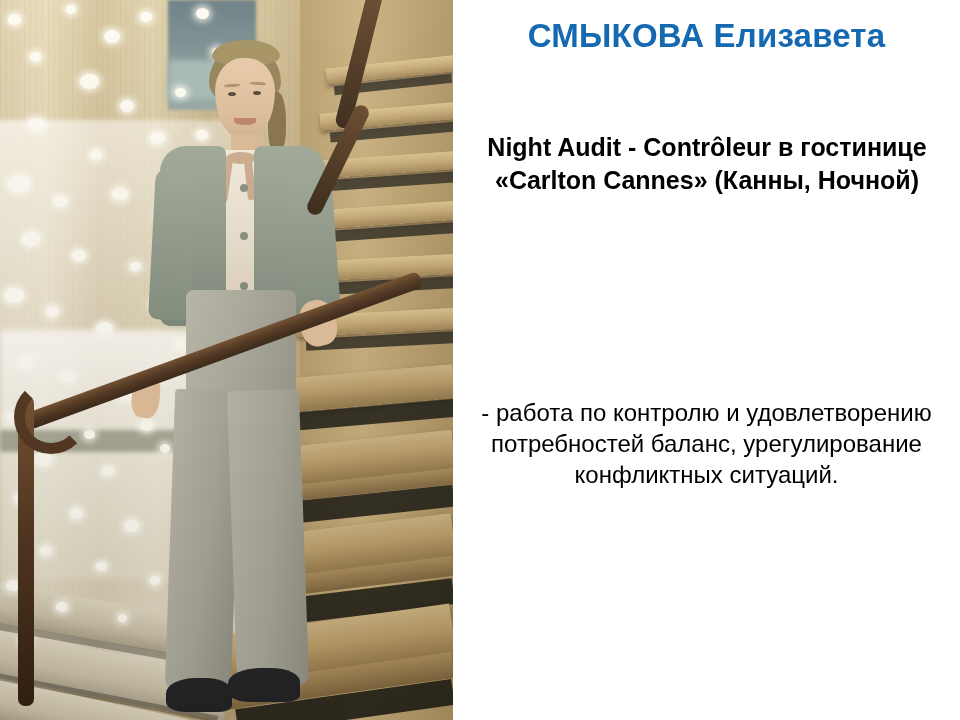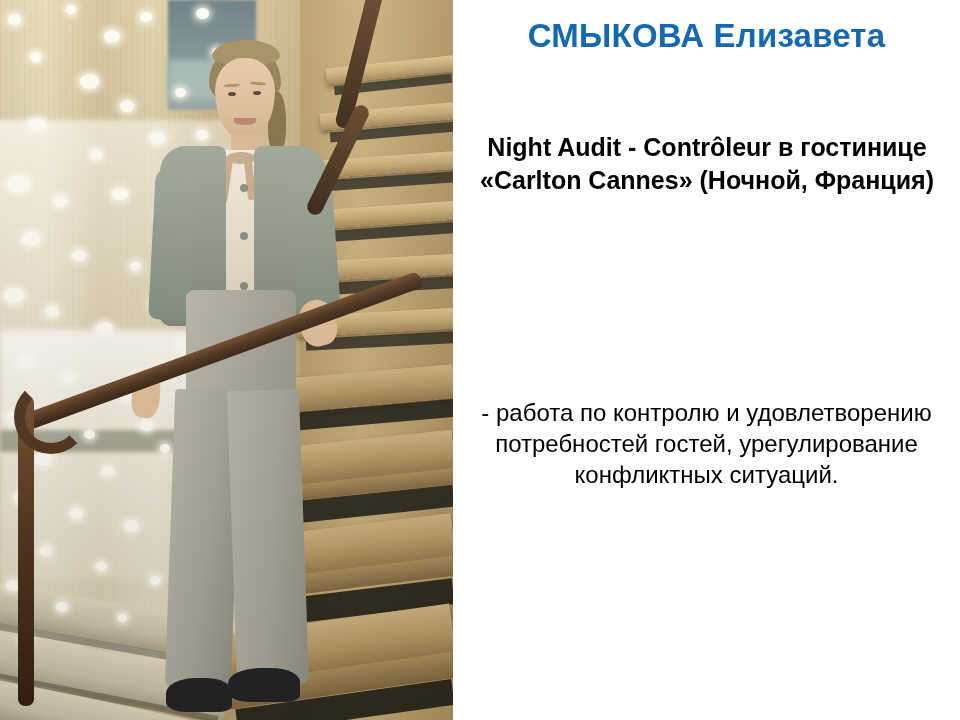--- a/index.html
+++ b/index.html
@@ -426,21 +426,21 @@
     <div class="rail" style="left:26px;top:414px;width:420px;height:17px;transform:rotate(-20deg);transform-origin:left center;"></div>
     <div class="rail" style="left:18px;top:396px;width:16px;height:310px;"></div>
     <div class="rail-curve" style="left:14px;top:380px;width:52px;height:52px;"></div>
 
     <div class="ph-layer photo-tone"></div>
   </div>
 
   <div id="text-col">
     <div id="name-title">СМЫКОВА Елизавета</div>
 
-    <div id="role-heading">Night Audit - Contrôleur  в гостинице «Carlton Cannes» (Ночной, Франция)</div>
+    <div id="role-heading">Night Audit - Contrôleur  в гостинице «Carlton Cannes» (Канны, Ночной)</div>
 
     <div id="duties">
       <div class="gap"></div>
-      <p class="para">- работа по контролю и удовлетворению потребностей гостей, урегулирование конфликтных ситуаций.</p>
+      <p class="para">- работа по контролю и удовлетворению потребностей баланс, урегулирование конфликтных ситуаций.</p>
     </div>
   </div>
 
 </div>
 
 </body></html>

